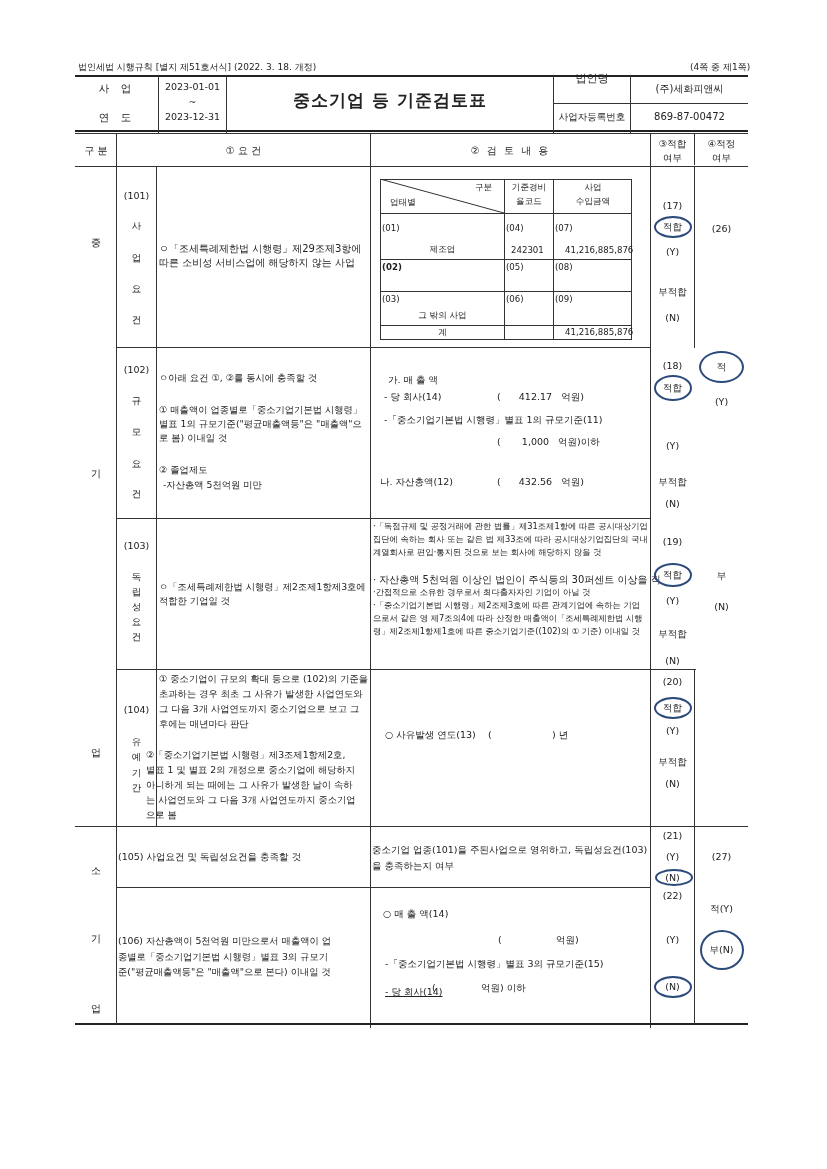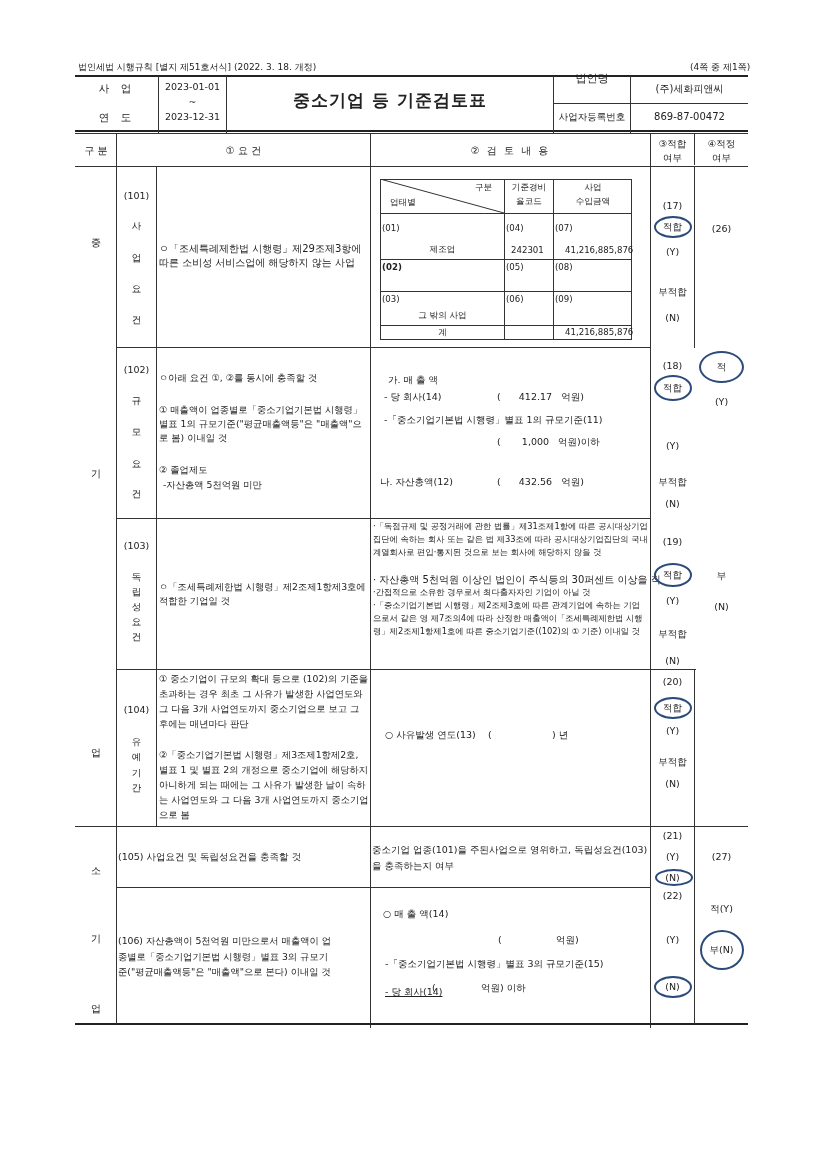--- a/index.html
+++ b/index.html
@@ -179,21 +179,21 @@
   <div class="t center" style="left:695px;top:600px;width:53px;">(N)</div>
 </div>
 
 <div>
   <div class="t center" style="left:117px;top:703px;width:39px;">(104)</div>
   <div class="t center" style="left:117px;top:735px;width:39px;">유</div>
   <div class="t center" style="left:117px;top:750px;width:39px;">예</div>
   <div class="t center" style="left:117px;top:766px;width:39px;">기</div>
   <div class="t center" style="left:117px;top:781px;width:39px;">간</div>
   <div class="t wrap" style="left:159px;top:671px;width:210px;font-size:9.3px;line-height:15px;">① 중소기업이 규모의 확대 등으로 (102)의 기준을 초과하는 경우 최초 그 사유가 발생한 사업연도와 그 다음 3개 사업연도까지 중소기업으로 보고 그 후에는 매년마다 판단</div>
-  <div class="t wrap" style="left:159px;top:747px;width:210px;font-size:9.3px;line-height:15px;">②「중소기업기본법 시행령」제3조제1항제2호, 별표 1 및 별표 2의 개정으로 중소기업에 해당하지 아니하게 되는 때에는 그 사유가 발생한 날이 속하는 사업연도와 그 다음 3개 사업연도까지 중소기업으로 봄</div>
+  <div class="t wrap" style="left:146px;top:747px;width:210px;font-size:9.3px;line-height:15px;">②「중소기업기본법 시행령」제3조제1항제2호, 별표 1 및 별표 2의 개정으로 중소기업에 해당하지 아니하게 되는 때에는 그 사유가 발생한 날이 속하는 사업연도와 그 다음 3개 사업연도까지 중소기업으로 봄</div>
 
   <div class="t" style="left:385px;top:728px;white-space:pre;">○ 사유발생 연도(13)    (                    ) 년</div>
 
   <div class="t center" style="left:651px;top:675px;width:43px;">(20)</div>
   <div class="ellipse" style="left:654px;top:697px;width:38px;height:22px;"></div>
   <div class="t center" style="left:651px;top:701px;width:43px;">적합</div>
   <div class="t center" style="left:651px;top:724px;width:43px;">(Y)</div>
   <div class="t center" style="left:651px;top:755px;width:43px;">부적합</div>
   <div class="t center" style="left:651px;top:777px;width:43px;">(N)</div>
 </div>

